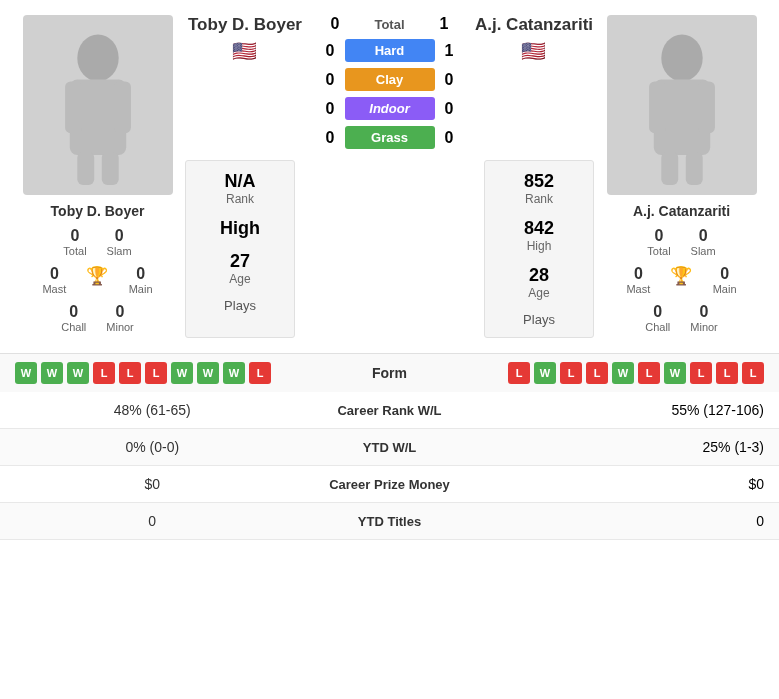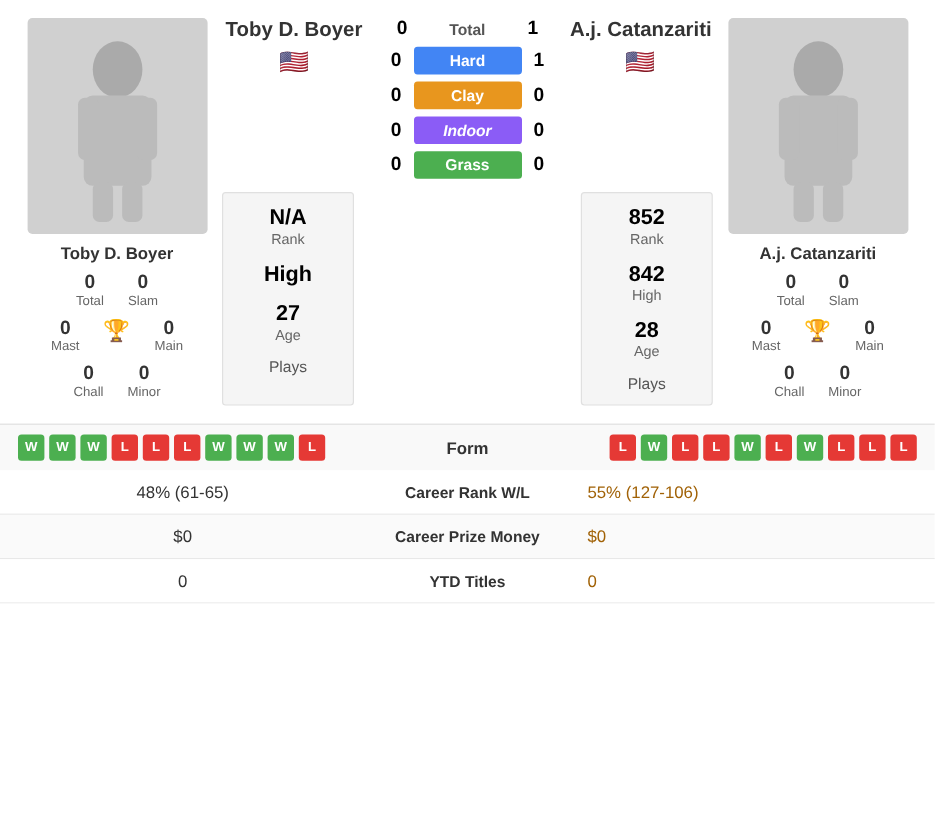--- a/index.html
+++ b/index.html
@@ -192,22 +192,22 @@
       font-size: 13px;
       font-weight: bold;
       color: #333;
       text-align: center;
       flex-shrink: 0;
     }
 
     .stats-row-right-val {
       flex: 1;
       font-size: 14px;
-      color: #a16207;
-      text-align: left;
+      color: #000000;
+      text-align: right;
     }
 
     .left-panel {
       background: #f5f5f5;
       border: 1px solid #e0e0e0;
       border-radius: 3px;
       display: flex;
       flex-direction: column;
       align-items: center;
       padding: 10px;
@@ -429,20 +429,25 @@
       </div>
   </div>
 
   <div class="stats-table" id="stats-table">
       <div class="stats-row">
         <div class="stats-row-left-val">48% (61-65)</div>
         <div class="stats-row-label">Career Rank W/L</div>
         <div class="stats-row-right-val">55% (127-106)</div>
       </div>
       <div class="stats-row">
+        <div class="stats-row-left-val">0% (0-0)</div>
+        <div class="stats-row-label">YTD W/L</div>
+        <div class="stats-row-right-val">25% (1-3)</div>
+      </div>
+      <div class="stats-row">
         <div class="stats-row-left-val">$0</div>
         <div class="stats-row-label">Career Prize Money</div>
         <div class="stats-row-right-val">$0</div>
       </div>
       <div class="stats-row">
         <div class="stats-row-left-val">0</div>
         <div class="stats-row-label">YTD Titles</div>
         <div class="stats-row-right-val">0</div>
       </div>
     </div>

